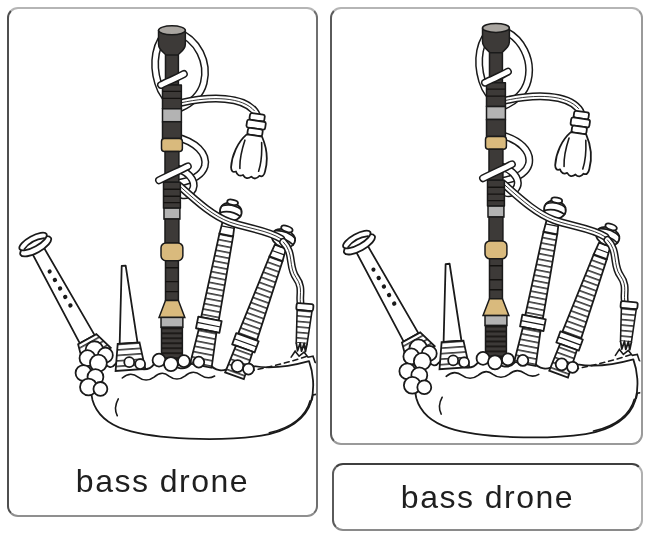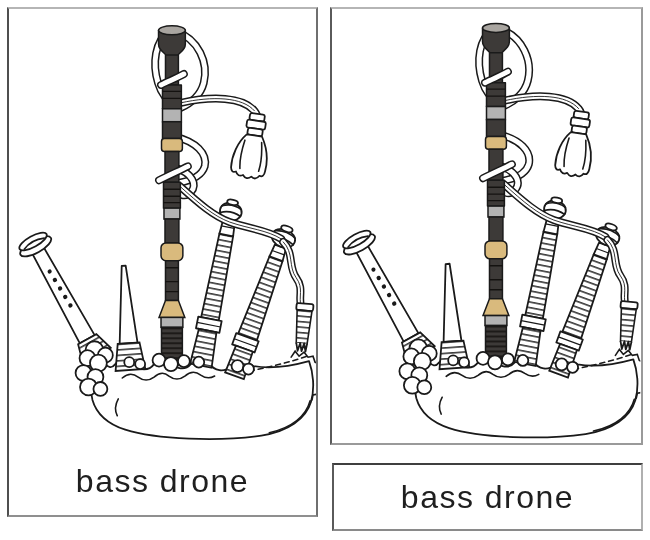--- a/index.html
+++ b/index.html
@@ -1,20 +1,20 @@
 <!DOCTYPE html>
 <html><head>
 <meta charset="utf-8">
 <style>
   html,body{margin:0;padding:0;}
   body{
     width:650px;height:540px;background:#ffffff;position:relative;
     font-family:"Liberation Sans", sans-serif;overflow:hidden;
   }
-  .card{box-sizing:border-box;position:absolute;background:#ffffff;}
+  .card{box-sizing:border-box;position:absolute;background:#ffffff;border-radius:11px;}
   .card-left{
     left:7px;top:7px;width:311px;height:510px;
     border:2px solid;border-color:#b5b5b5 #6f6f6f #8f8f8f #4f4f4f;
     display:flex;flex-direction:column;
   }
   .card-left .image-area{height:438px;}
   .card-left .label-area{flex:1;display:flex;align-items:center;justify-content:center;}
   .card-right-image{
     left:330px;top:7px;width:313px;height:438px;
     border:2px solid;border-color:#b5b5b5 #9a9a9a #9a9a9a #5a5a5a;

